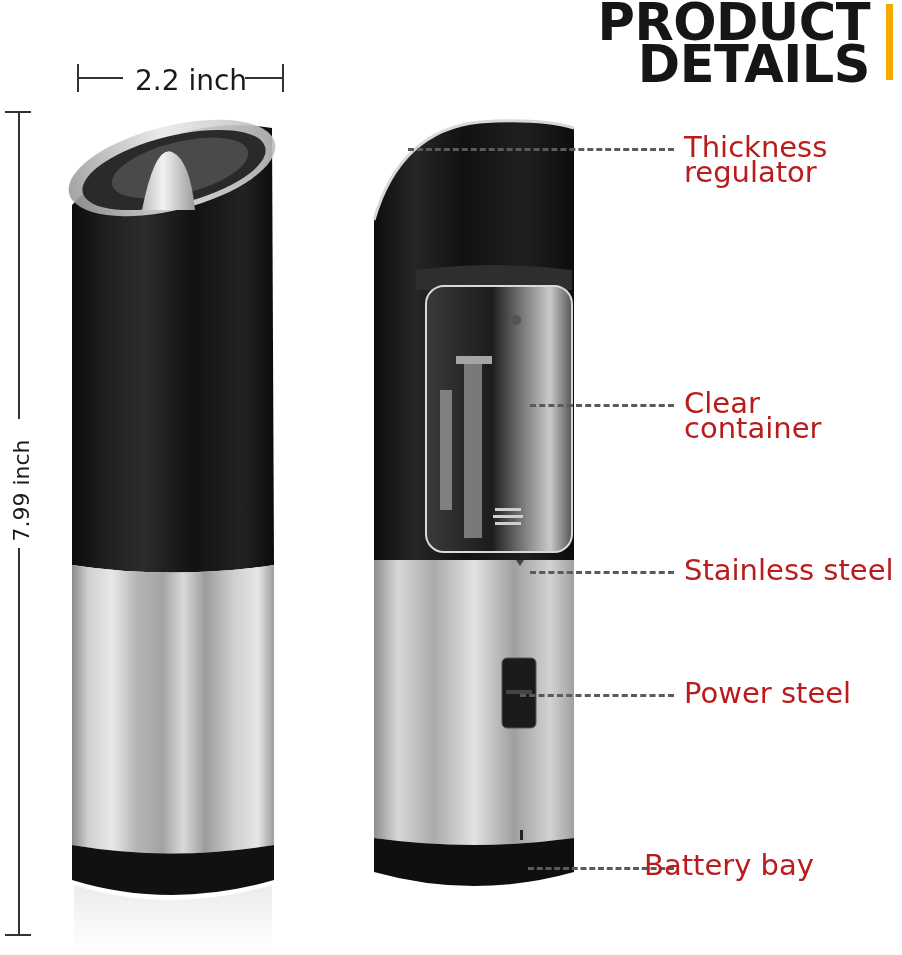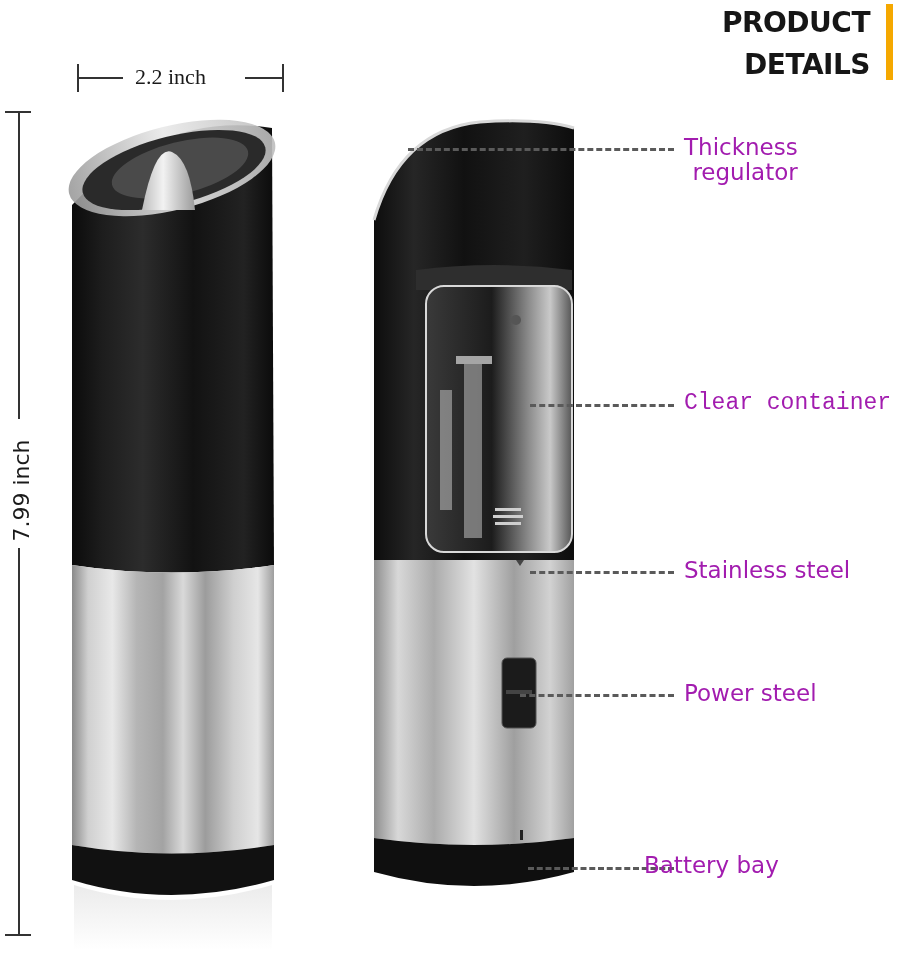--- a/index.html
+++ b/index.html
@@ -6,39 +6,39 @@
   body {
     width:902px; height:955px; background:#ffffff; position:relative; overflow:hidden;
     font-family:"DejaVu Sans", "Liberation Sans", sans-serif; color:#1a1a1a;
   }
   .abs { position:absolute; }
 
   
   .title {
     position:absolute; right:32px; top:2px; text-align:right;
     font-family:"DejaVu Sans", sans-serif; font-weight:bold;
-    font-size:28px; line-height:42px; letter-spacing:-0.5px; color:#161616;
+    font-size:51px; line-height:42px; letter-spacing:-0.5px; color:#161616;
   }
   .title-bar { position:absolute; left:886px; top:4px; width:7px; height:76px; }
 
   
-  .dim-w-text { position:absolute; left:135px; top:64px; font-size:22px; color:#1a1a1a;font-family:Liberation Serif, serif; }
+  .dim-w-text { position:absolute; left:135px; top:64px; font-size:28px; color:#1a1a1a; }
   .dim-line-h { position:absolute; height:2px; background:#333; }
   .dim-tick-v { position:absolute; width:2px; background:#333; }
 
   
   .dim-line-v { position:absolute; width:2px; background:#333; left:18px; }
   .dim-tick-h { position:absolute; height:2px; background:#333; left:5px; width:26px; }
   .dim-h-text {
     position:absolute; left:-34px; top:478px; width:110px; text-align:center;
     font-size:22px; transform:rotate(-90deg); transform-origin:center center; color:#1a1a1a;
   }
 
   
-  .callout { position:absolute; font-size:23px; line-height:25px; color:#a21caf;text-align:right; }
+  .callout { position:absolute; font-size:29px; line-height:25px; color:#b91c1c; }
   .dash { position:absolute; height:0; border-top:3px dashed #5a5a5a; }
 </style>
 </head>
 <body>
 
 <div class="title">
   <div>PRODUCT</div>
   <div>DETAILS</div>
 </div>
 <div class="title-bar" style="background:#F5A800;"></div>
@@ -172,21 +172,21 @@
 <div>
   <div class="dash" style="left:408px; top:148px; width:266px;"></div>
   <div class="callout" style="left:684px; top:135px;">
     <div>Thickness</div>
     <div>regulator</div>
   </div>
 </div>
 
 <div>
   <div class="dash" style="left:530px; top:404px; width:144px;"></div>
-  <div class="callout" style="left:684px; top:391px;font-family:Liberation Mono, monospace;">Clear container</div>
+  <div class="callout" style="left:684px; top:391px;">Clear container</div>
 </div>
 
 <div>
   <div class="dash" style="left:530px; top:571px; width:144px;"></div>
   <div class="callout" style="left:684px; top:558px;">Stainless steel</div>
 </div>
 
 <div>
   <div class="dash" style="left:520px; top:694px; width:154px;"></div>
   <div class="callout" style="left:684px; top:681px;">Power steel</div>

